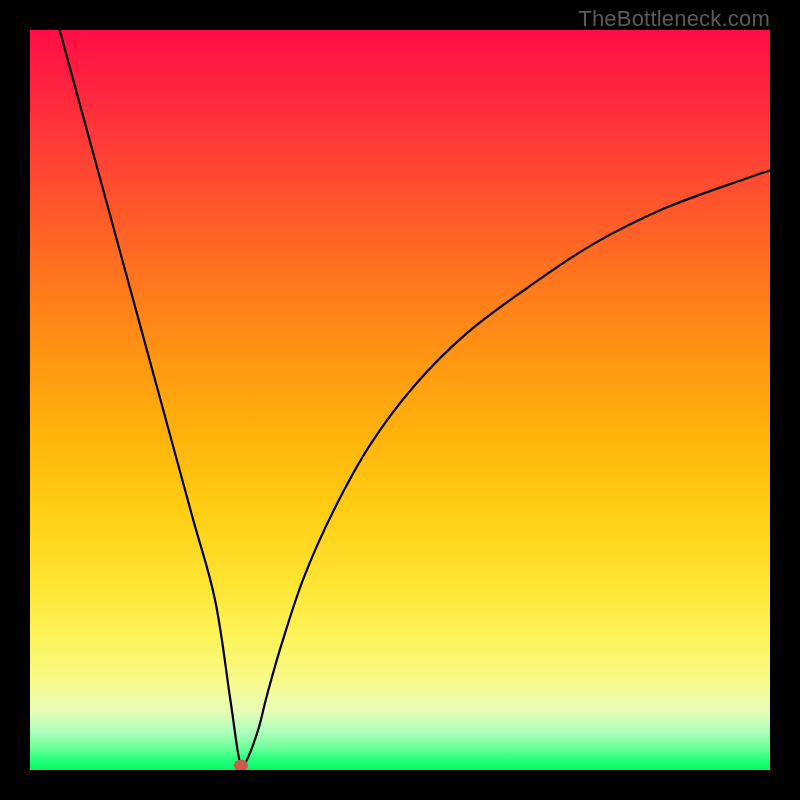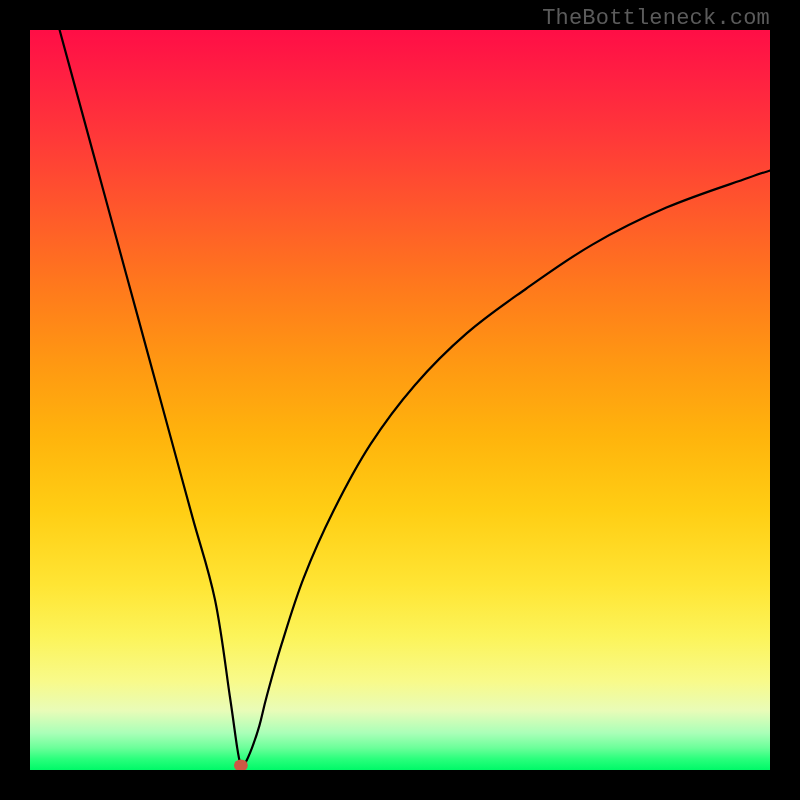--- a/index.html
+++ b/index.html
@@ -9,21 +9,20 @@
     height: 800px;
     overflow: hidden;
     background: #000;
     font-family: Arial, Helvetica, sans-serif;
   }
   .frame {
     position: relative;
     width: 800px;
     height: 800px;
     background: #000;
-    font-family: Liberation Mono, monospace;
   }
   .plot-area {
     position: absolute;
     left: 30px;
     top: 30px;
     width: 740px;
     height: 740px;
     
     background: linear-gradient(to bottom,
       #ff0e46 0%,

